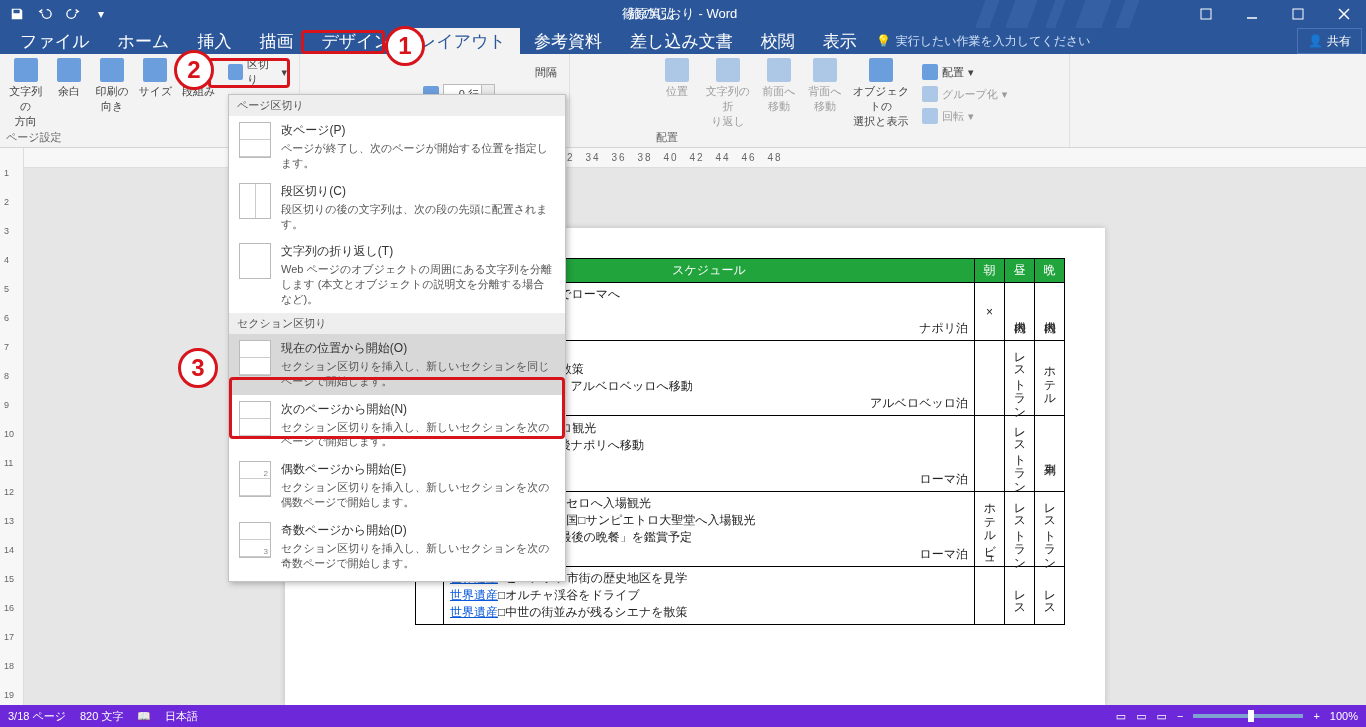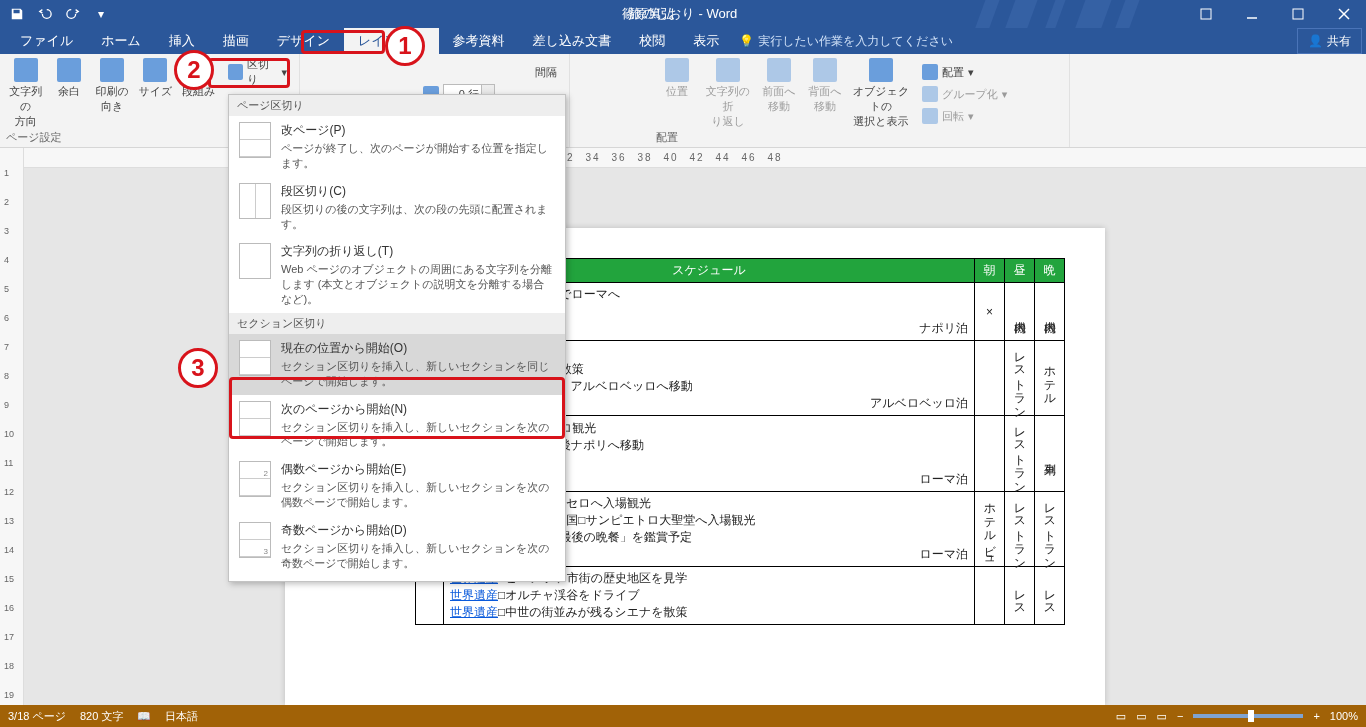--- a/index.html
+++ b/index.html
@@ -6,21 +6,21 @@
   html, body { width: 1366px; height: 727px; font-family: "Yu Gothic UI", "Meiryo", sans-serif; font-size: 12px; color: #222; background: #fff; overflow: hidden; }
   .titlebar { height: 28px; background: #2b579a; display: flex; align-items: center; color: #fff; position: relative; }
   .qat { display: flex; align-items: center; gap: 6px; padding-left: 6px; }
   .qat-btn { width: 22px; height: 22px; display: flex; align-items: center; justify-content: center; color: #fff; }
   .qat-btn svg { width: 14px; height: 14px; }
   .title-text { position: absolute; left: 50%; transform: translateX(-50%); font-size: 13px; }
   .winbtns { margin-left: auto; display: flex; align-items: center; gap: 2px; }
   .winbtn { width: 44px; height: 28px; display: flex; align-items: center; justify-content: center; color: #fff; }
   .username { margin-left: auto; padding: 0 14px; font-size: 13px; }
   .ribbon-tabs { height: 26px; background: #2b579a; display: flex; align-items: stretch; color: #fff; padding-left: 6px; position: relative; }
-  .tab { padding: 0 14px; display: flex; align-items: center; font-size: 13px; cursor: pointer; }
+  .tab { padding: 0 14px; display: flex; align-items: center; font-size: 17px; cursor: pointer; }
   .tab.active { background: #f3f3f3; color: #2b579a; }
   .tellme { margin-left: 6px; display: flex; align-items: center; gap: 4px; color: #cfe0f7; font-size: 12px; }
   .share-btn { position: absolute; right: 4px; top: 0; height: 26px; padding: 0 10px; display: flex; align-items: center; background: #2b579a; color: #fff; border: 1px solid #4a74b8; font-size: 12px; gap: 4px; }
   .ribbon { height: 94px; background: #f3f3f3; border-bottom: 1px solid #d6d6d6; display: flex; position: relative; }
   .group { border-right: 1px solid #e1e1e1; padding: 4px 6px 2px; display: flex; flex-direction: column; justify-content: space-between; }
   .group-body { display: flex; align-items: flex-start; gap: 4px; }
   .bigbtn { display: flex; flex-direction: column; align-items: center; justify-content: flex-start; width: 42px; gap: 2px; font-size: 11px; text-align: center; color: #444; }
   .bigbtn .ico { width: 24px; height: 24px; background: #6a9edc; border-radius: 2px; }
   .group-label { font-size: 11px; color: #666; }
   .ribbon-right { display: flex; flex-direction: column; gap: 2px; padding: 4px 6px; font-size: 11px; color: #444; }
@@ -34,21 +34,21 @@
   .ruler-top span { display: inline-block; width: 18px; text-align: center; }
   .docwrap { flex: 1; display: flex; flex-direction: column; background: #e6e6e6; }
   .docarea { flex: 1; overflow: hidden; display: flex; justify-content: center; padding-top: 60px; }
   .page { width: 820px; background: #fff; box-shadow: 0 0 6px rgba(0,0,0,.18); padding: 30px 40px 0 130px; position: relative; }
   table.sched { border-collapse: collapse; width: 100%; font-size: 12px; }
   .sched th, .sched td { border: 1px solid #000; padding: 3px 6px; vertical-align: middle; }
   .sched th { background: #22a43d; color: #fff; font-weight: normal; text-align: center; height: 22px; }
   .sched td.meal { writing-mode: vertical-rl; text-orientation: upright; text-align: center; width: 28px; }
   .sched a { color: #0a5adb; text-decoration: underline; }
   .right-align { text-align: right; }
-  .statusbar { height: 22px; background: #a16207; color: #fff; display: flex; align-items: center; font-size: 11px; gap: 14px; padding: 0 8px; position: absolute; bottom: 0; left: 0; right: 0; }
+  .statusbar { height: 22px; background: #6d28d9; color: #fff; display: flex; align-items: center; font-size: 11px; gap: 14px; padding: 0 8px; position: absolute; bottom: 0; left: 0; right: 0; }
   .statusbar .seg { display: flex; align-items: center; gap: 4px; }
   .statusbar .right { margin-left: auto; display: flex; align-items: center; gap: 10px; }
   
   .kugiri-menu { position: absolute; left: 228px; top: 94px; width: 338px; background: #fff; border: 1px solid #c3c3c3; box-shadow: 2px 2px 6px rgba(0,0,0,.25); z-index: 100; padding-bottom: 4px; }
   .menu-section-title { background: #eee; font-size: 11px; color: #555; padding: 3px 8px; font-family: Liberation Mono, monospace; }
   .menu-item { display: flex; gap: 10px; padding: 6px 10px 6px 10px; align-items: flex-start; cursor: pointer; }
   .menu-item.highlight { background: #d8d8d8; }
   .menu-thumb { width: 32px; height: 36px; border: 1px solid #bbb; background: #fff; flex-shrink: 0; display: flex; flex-direction: column; }
   .menu-thumb .tl { flex: 1; border-bottom: 1px solid #ccc; }
   .menu-thumb.noline .tl { border: none; }

